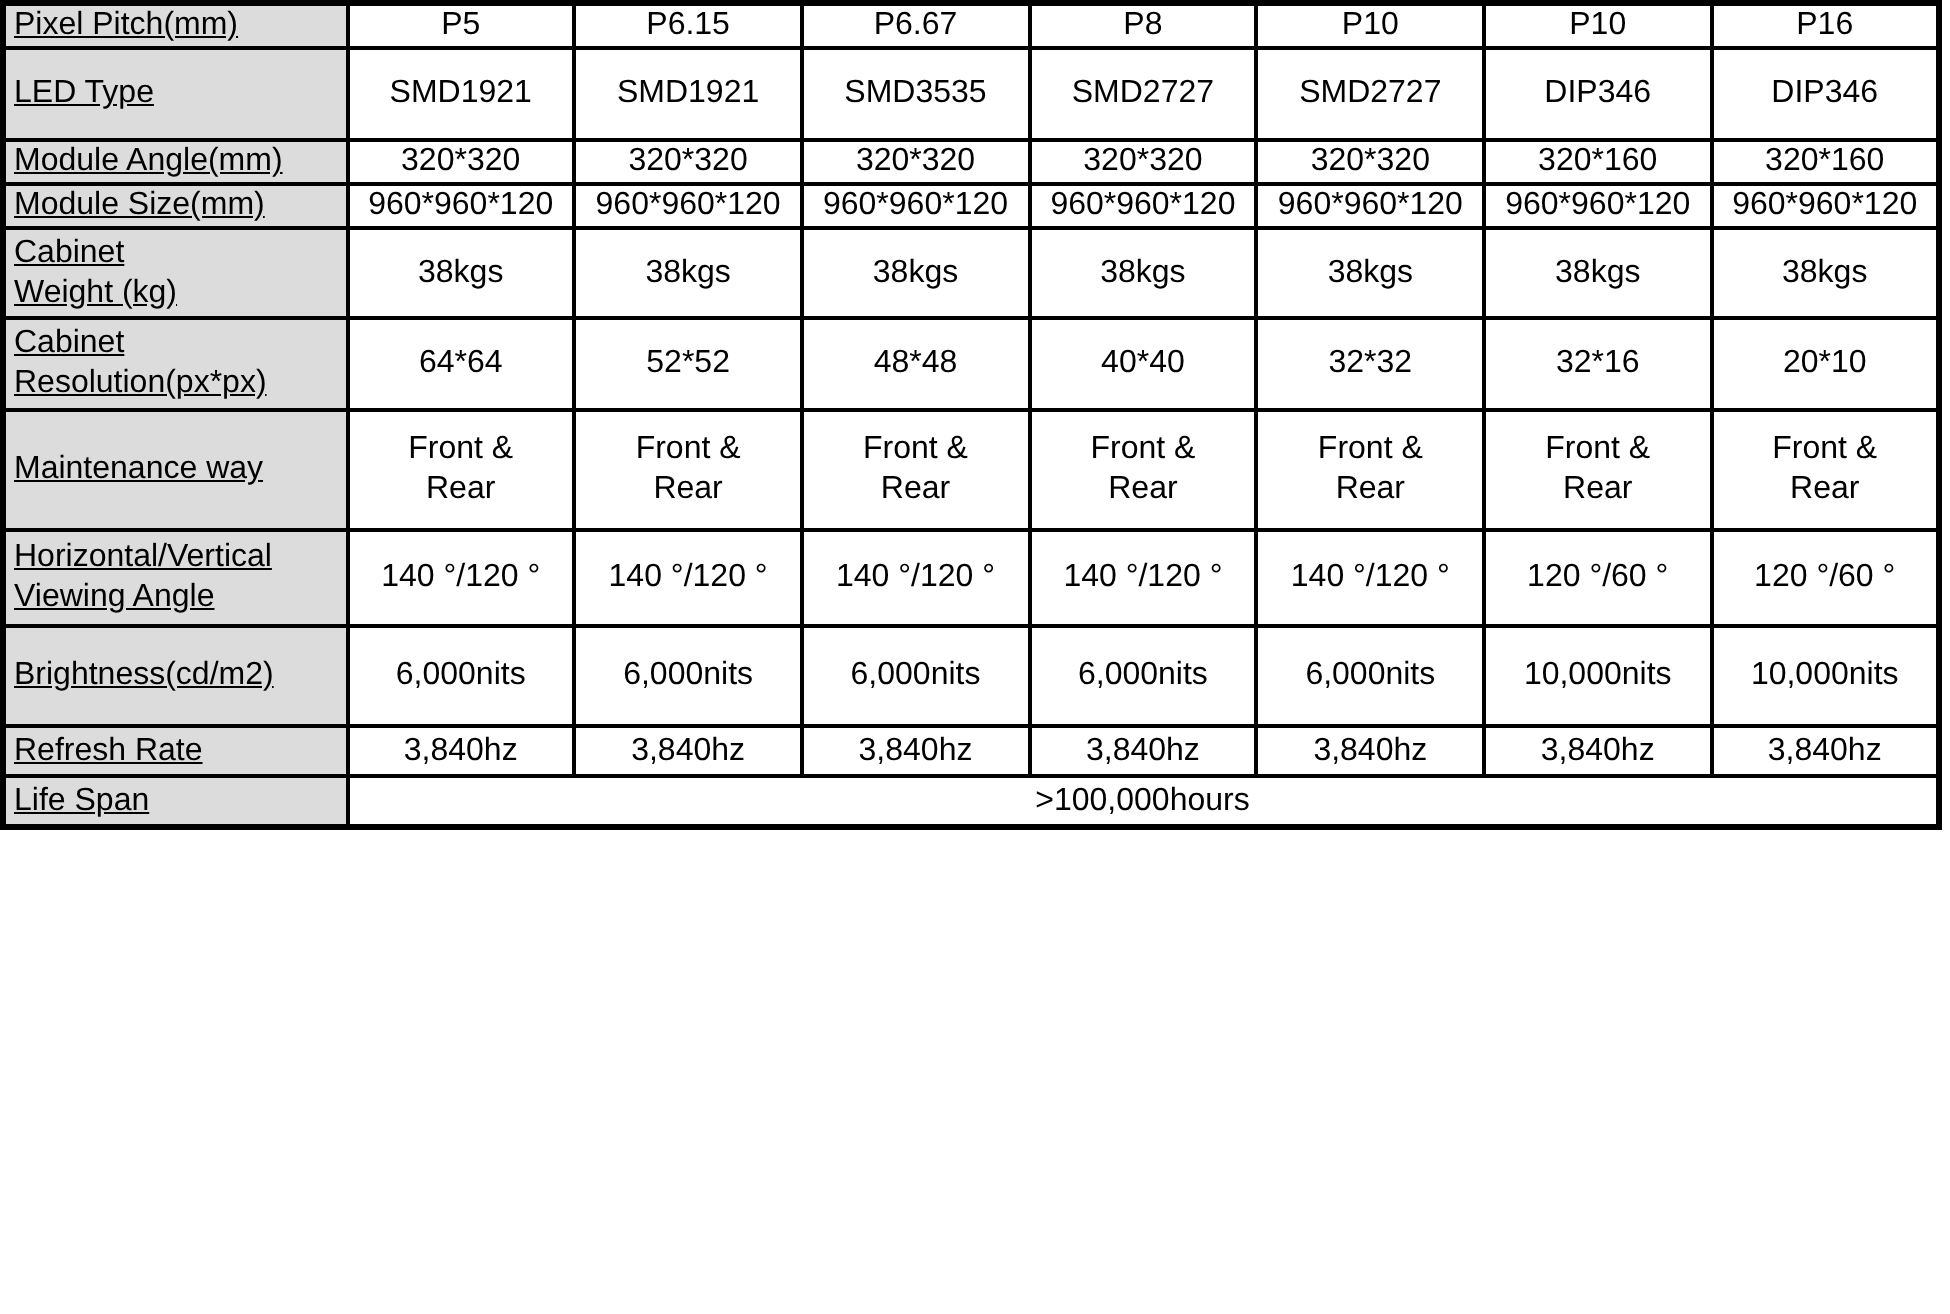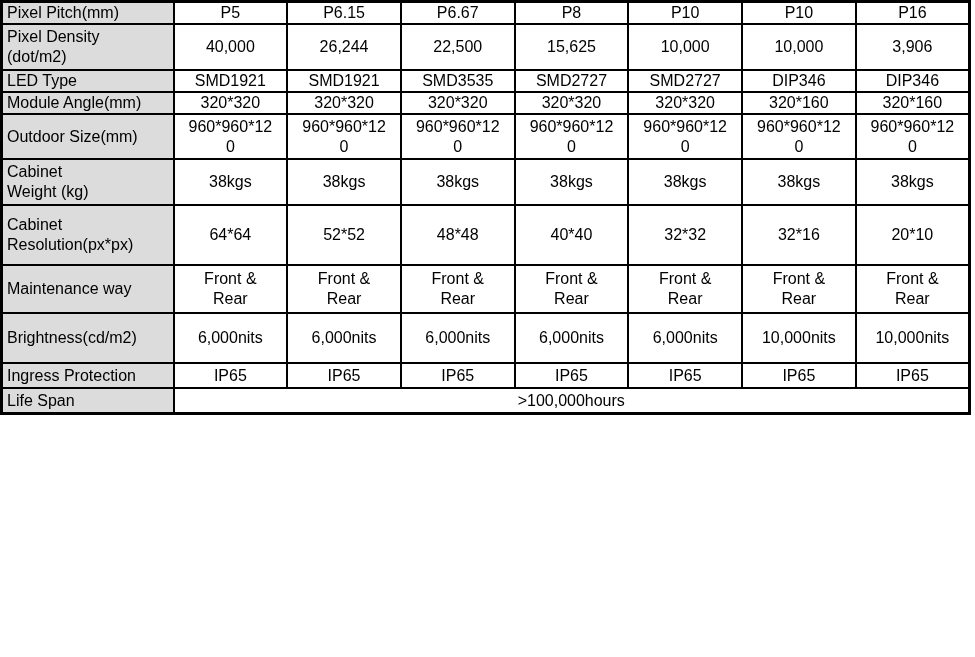--- a/index.html
+++ b/index.html
@@ -27,20 +27,21 @@
     color: #000000;
     white-space: pre-line;
     overflow: hidden;
     vertical-align: middle;
     font-weight: normal;
   }
   table.spec th {
     background: #dcdcdc;
     text-align: left;
     padding: 0 13px 0 4px;
+    text-decoration: underline;
   }
   table.spec td {
     background: #ffffff;
     text-align: center;
     padding: 0 2px;
   }
   
   tr:nth-child(1)  > * { height: 20px; }
   tr:nth-child(2)  > * { height: 44px; }
   tr:nth-child(3)  > * { height: 20px; }
@@ -86,52 +87,41 @@
           <th>Pixel Pitch(mm)</th>
           <td>P5</td>
           <td>P6.15</td>
           <td>P6.67</td>
           <td>P8</td>
           <td>P10</td>
           <td>P10</td>
           <td>P16</td>
         </tr>
         <tr>
-          <th>Pixel Density
-(dot/m2)</th>
-          <td>40,000</td>
-          <td>26,244</td>
-          <td>22,500</td>
-          <td>15,625</td>
-          <td>10,000</td>
-          <td>10,000</td>
-          <td>3,906</td>
-        </tr>
-        <tr>
           <th>LED Type</th>
           <td>SMD1921</td>
           <td>SMD1921</td>
           <td>SMD3535</td>
           <td>SMD2727</td>
           <td>SMD2727</td>
           <td>DIP346</td>
           <td>DIP346</td>
         </tr>
         <tr>
           <th>Module Angle(mm)</th>
           <td>320*320</td>
           <td>320*320</td>
           <td>320*320</td>
           <td>320*320</td>
           <td>320*320</td>
           <td>320*160</td>
           <td>320*160</td>
         </tr>
         <tr>
-          <th>Outdoor Size(mm)</th>
+          <th>Module Size(mm)</th>
           <td>960*960*120</td>
           <td>960*960*120</td>
           <td>960*960*120</td>
           <td>960*960*120</td>
           <td>960*960*120</td>
           <td>960*960*120</td>
           <td>960*960*120</td>
         </tr>
         <tr>
           <th>Cabinet
@@ -166,38 +156,49 @@
           <td>Front &amp;
 Rear</td>
           <td>Front &amp;
 Rear</td>
           <td>Front &amp;
 Rear</td>
           <td>Front &amp;
 Rear</td>
         </tr>
         <tr>
+          <th>Horizontal/Vertical
+Viewing Angle</th>
+          <td>140 °/120 °</td>
+          <td>140 °/120 °</td>
+          <td>140 °/120 °</td>
+          <td>140 °/120 °</td>
+          <td>140 °/120 °</td>
+          <td>120 °/60 °</td>
+          <td>120 °/60 °</td>
+        </tr>
+        <tr>
           <th>Brightness(cd/m2)</th>
           <td>6,000nits</td>
           <td>6,000nits</td>
           <td>6,000nits</td>
           <td>6,000nits</td>
           <td>6,000nits</td>
           <td>10,000nits</td>
           <td>10,000nits</td>
         </tr>
         <tr>
-          <th>Ingress Protection</th>
-          <td>IP65</td>
-          <td>IP65</td>
-          <td>IP65</td>
-          <td>IP65</td>
-          <td>IP65</td>
-          <td>IP65</td>
-          <td>IP65</td>
+          <th>Refresh Rate</th>
+          <td>3,840hz</td>
+          <td>3,840hz</td>
+          <td>3,840hz</td>
+          <td>3,840hz</td>
+          <td>3,840hz</td>
+          <td>3,840hz</td>
+          <td>3,840hz</td>
         </tr>
         <tr>
           <th>Life Span</th>
           <td colspan="7">&gt;100,000hours</td>
         </tr>
       </tbody>
   </table>
 </div>
 
 </body></html>

